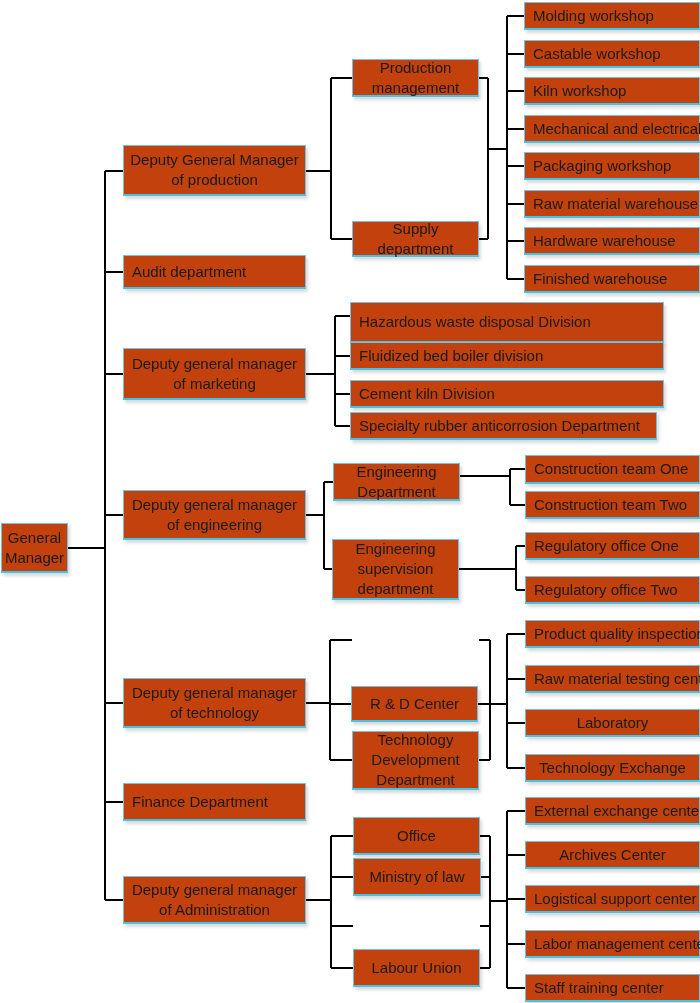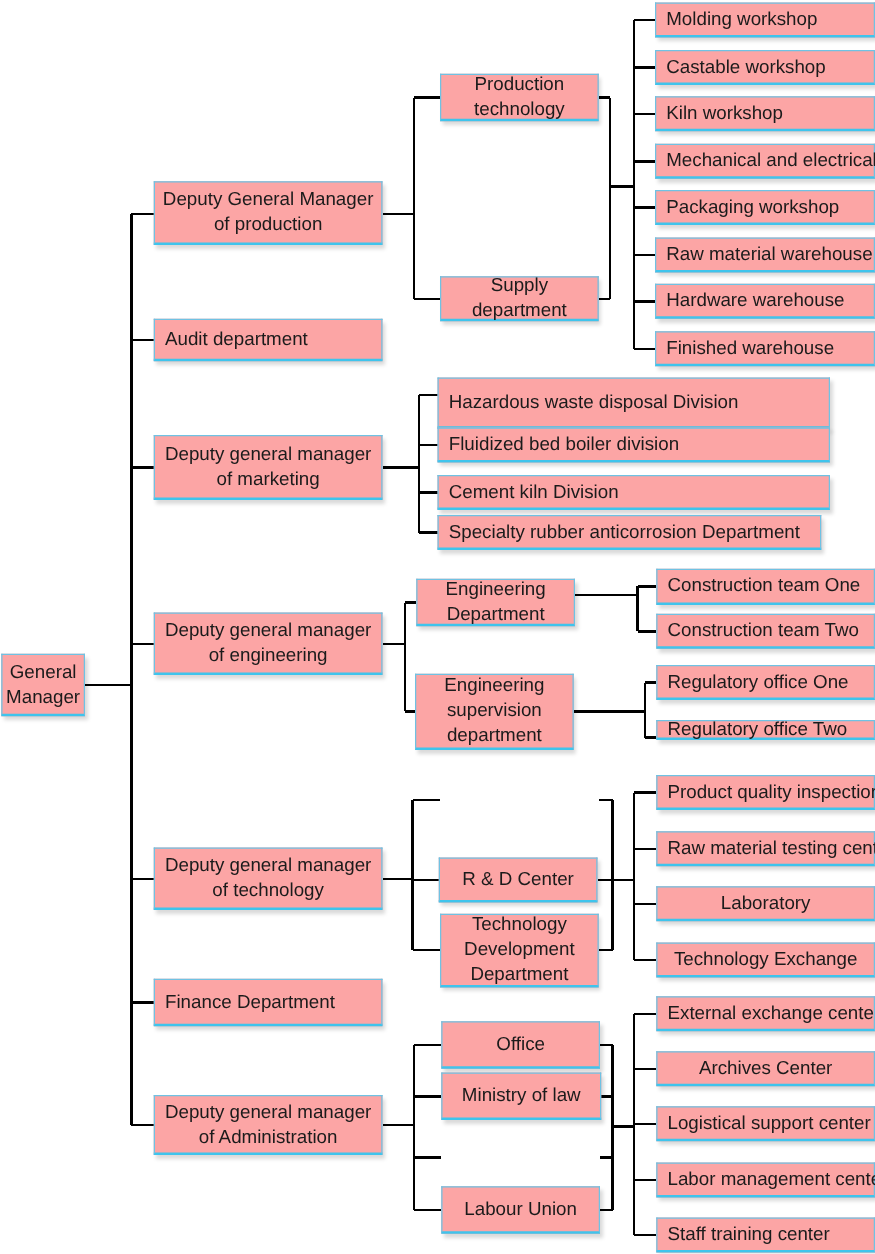--- a/index.html
+++ b/index.html
@@ -1,20 +1,20 @@
 <!DOCTYPE html>
 <html><head>
 <meta charset="utf-8">
 <style>
   html,body{margin:0;padding:0;background:#fff;}
   .stage{position:relative;width:700px;height:1003px;background:#ffffff;
          font-family:"Liberation Sans",sans-serif;color:#1b1b1b;overflow:hidden;}
   svg.lines{position:absolute;left:0;top:0;}
   .box{position:absolute;box-sizing:border-box;display:flex;align-items:center;justify-content:center;
-       text-align:center;font-size:15px;line-height:1.32;background:#fca5a5;
+       text-align:center;font-size:15px;line-height:1.32;background:#c2410c;
        border:1px solid #6fc2e3;border-bottom:2px solid #3fc4ec;
        box-shadow:2px 3px 3px rgba(0,0,0,0.15);padding:0 3px;}
   .la{justify-content:flex-start;text-align:left;padding-left:8px;}
   .nw{white-space:nowrap;}
   .tight{padding:0;}
 </style>
 </head>
 <body>
 
 <div class="stage">
@@ -33,21 +33,21 @@
   <div class="box tight" style="left:1px;top:523px;width:67px;height:50px">General Manager</div>
 
   <div class="box" style="left:123px;top:145px;width:183px;height:51px">Deputy General Manager of production</div>
   <div class="box la nw" style="left:123px;top:255px;width:183px;height:34px">Audit department</div>
   <div class="box" style="left:123px;top:348px;width:183px;height:52px">Deputy general manager of marketing</div>
   <div class="box" style="left:123px;top:490px;width:183px;height:50px">Deputy general manager of engineering</div>
   <div class="box" style="left:123px;top:678px;width:183px;height:50px">Deputy general manager of technology</div>
   <div class="box la nw" style="left:123px;top:783px;width:183px;height:38px">Finance Department</div>
   <div class="box" style="left:123px;top:876px;width:183px;height:48px">Deputy general manager of Administration</div>
 
-  <div class="box" style="left:352px;top:59px;width:127px;height:38px">Production technology</div>
+  <div class="box" style="left:352px;top:59px;width:127px;height:38px">Production management</div>
   <div class="box" style="left:352px;top:221px;width:127px;height:36px">Supply department</div>
 
   <div class="box la nw" style="left:524px;top:2px;width:176px;height:28px">Molding workshop</div>
   <div class="box la nw" style="left:524px;top:40px;width:176px;height:28px">Castable workshop</div>
   <div class="box la nw" style="left:524px;top:77px;width:176px;height:28px">Kiln workshop</div>
   <div class="box la nw" style="left:524px;top:115px;width:176px;height:28px">Mechanical and electrical</div>
   <div class="box la nw" style="left:524px;top:152px;width:176px;height:28px">Packaging workshop</div>
   <div class="box la nw" style="left:524px;top:190px;width:176px;height:28px">Raw material warehouse</div>
   <div class="box la nw" style="left:524px;top:227px;width:176px;height:28px">Hardware warehouse</div>
   <div class="box la nw" style="left:524px;top:265px;width:176px;height:28px">Finished warehouse</div>
@@ -55,21 +55,21 @@
   <div class="box la nw" style="left:350px;top:302px;width:314px;height:41px">Hazardous waste disposal Division</div>
   <div class="box la nw" style="left:350px;top:342px;width:314px;height:28px">Fluidized bed boiler division</div>
   <div class="box la nw" style="left:350px;top:380px;width:314px;height:28px">Cement kiln Division</div>
   <div class="box la nw" style="left:350px;top:412px;width:307px;height:28px">Specialty rubber anticorrosion Department</div>
 
   <div class="box" style="left:333px;top:463px;width:127px;height:38px">Engineering Department</div>
   <div class="box" style="left:332px;top:539px;width:127px;height:61px">Engineering supervision department</div>
   <div class="box la nw" style="left:525px;top:455px;width:175px;height:29px">Construction team One</div>
   <div class="box la nw" style="left:525px;top:491px;width:175px;height:28px">Construction team Two</div>
   <div class="box la nw" style="left:525px;top:532px;width:175px;height:28px">Regulatory office One</div>
-  <div class="box la nw" style="left:525px;top:576px;width:175px;height:16px">Regulatory office Two</div>
+  <div class="box la nw" style="left:525px;top:576px;width:175px;height:28px">Regulatory office Two</div>
 
   <div class="box" style="left:351px;top:686px;width:127px;height:36px">R &amp; D Center</div>
   <div class="box" style="left:352px;top:731px;width:127px;height:59px">Technology Development Department</div>
   <div class="box la nw" style="left:525px;top:620px;width:175px;height:28px">Product quality inspection</div>
   <div class="box la nw" style="left:525px;top:665px;width:175px;height:28px">Raw material testing center</div>
   <div class="box nw" style="left:525px;top:709px;width:175px;height:28px">Laboratory</div>
   <div class="box" style="left:353px;top:817px;width:127px;height:38px">Office</div>
 
   <div class="box nw" style="left:525px;top:754px;width:175px;height:28px">Technology Exchange</div>
   <div class="box" style="left:353px;top:858px;width:128px;height:38px">Ministry of law</div>

